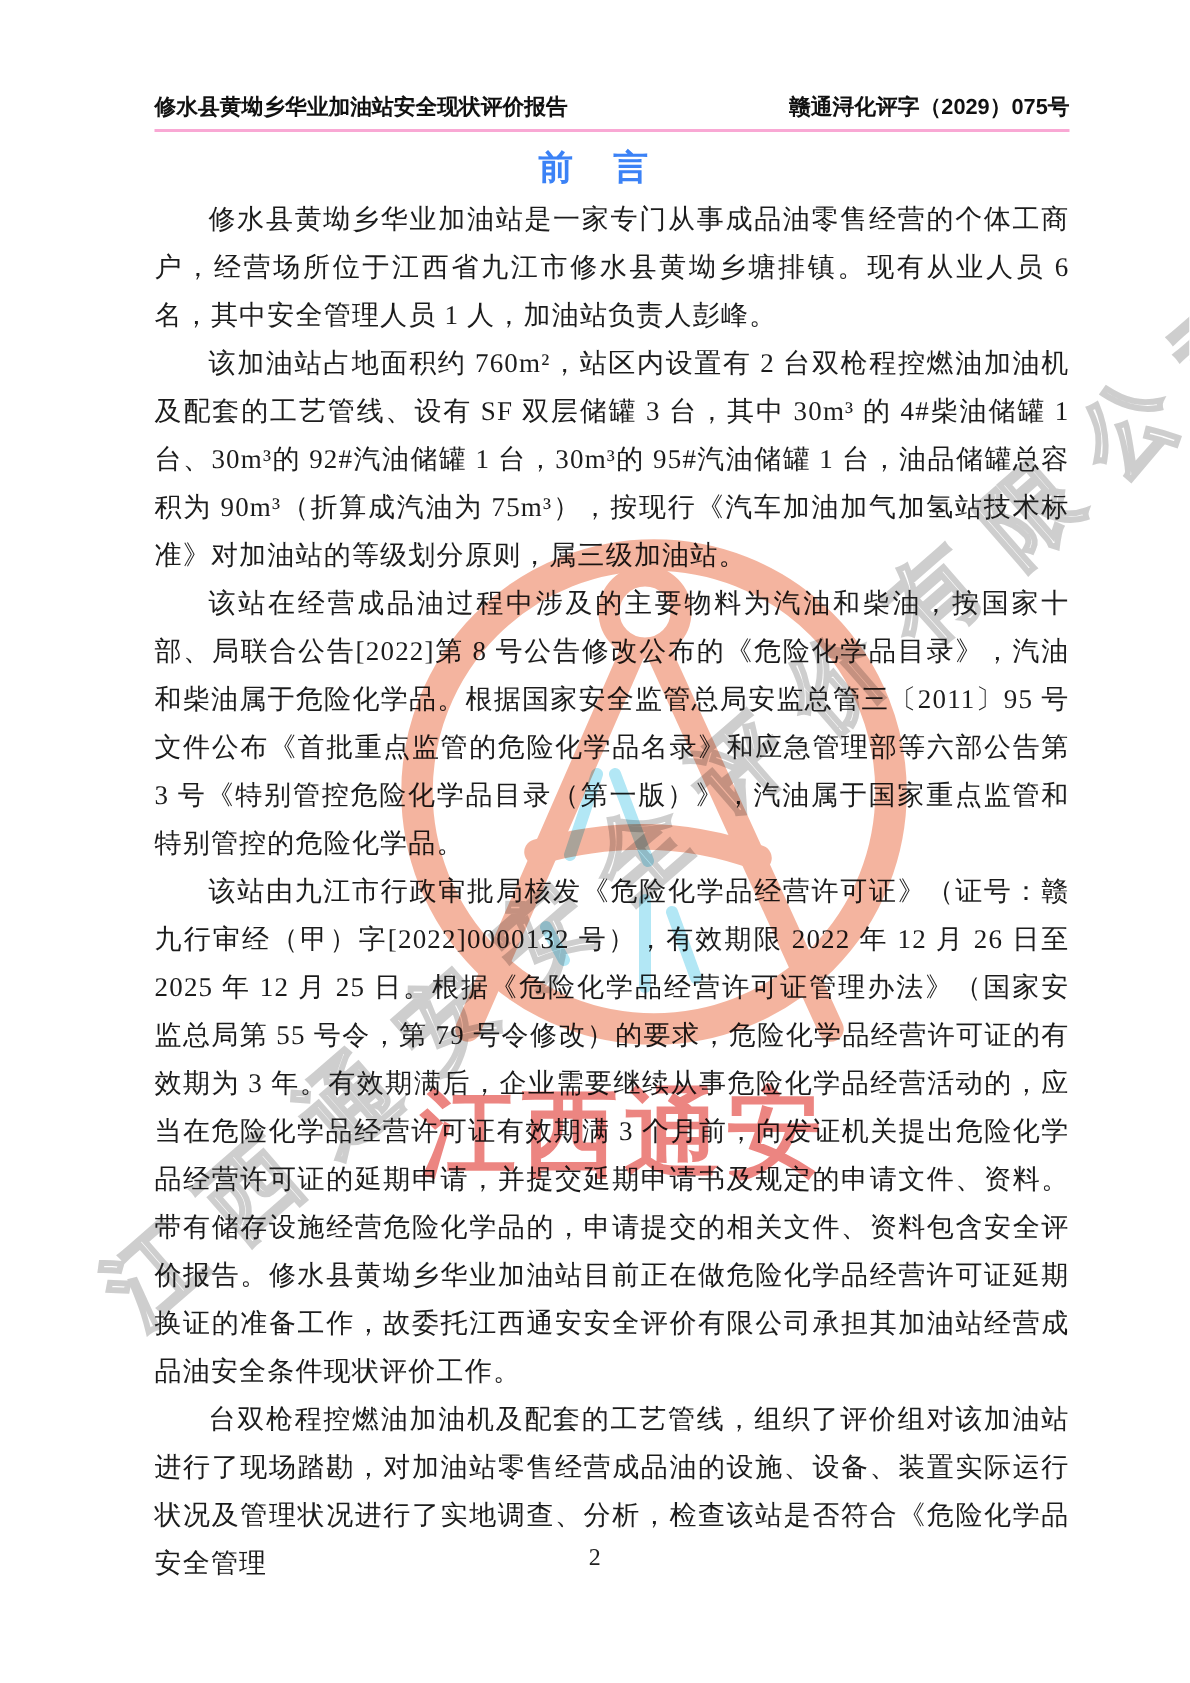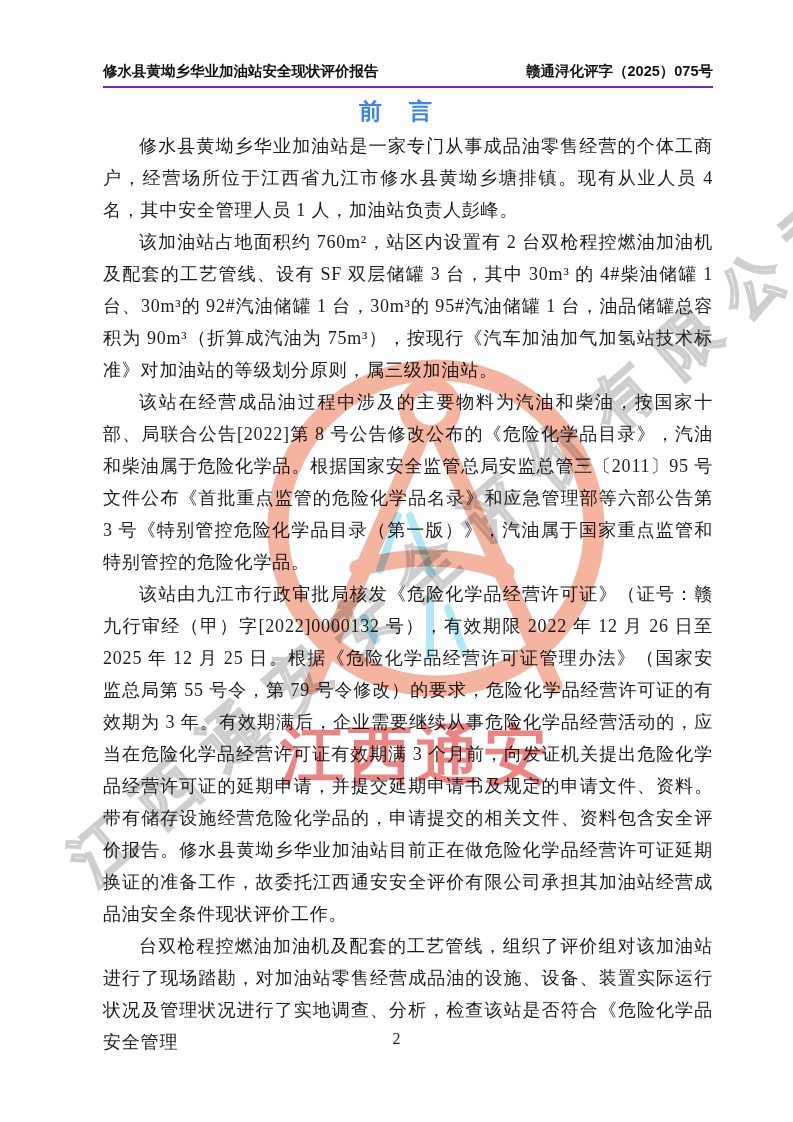--- a/index.html
+++ b/index.html
@@ -12,21 +12,21 @@
     color:#1c1c1c;
   }
 
   
   .header {
     position:absolute; left:103px; top:62px; width:610px;
     display:flex; justify-content:space-between; align-items:flex-end;
     font-family:"Liberation Sans","DejaVu Sans",sans-serif;
     font-size:14.5px; font-weight:bold; color:#111;
     padding-bottom:5px;
-    border-bottom:2px solid #6d28d9;
+    border-bottom:2px solid #f9a8d4;
   }
 
   
   .doc-title {
     position:absolute; left:0; top:96px; width:100%;
     text-align:center;
     font-size:23px; font-weight:bold; color:#3b82f6;
     letter-spacing:2px;
   }
 
@@ -95,27 +95,27 @@
 </style>
 </head>
 <body>
 
 <div class="page">
 
   <div class="wm wm-diagonal" style="-webkit-text-stroke-color: rgb(201, 201, 201);">江西通安安全评价有限公司</div>
 
   <div class="header">
     <span>修水县黄坳乡华业加油站安全现状评价报告</span>
-    <span>赣通浔化评字（2025）075号</span>
+    <span>赣通浔化评字（2029）075号</span>
   </div>
 
   <div class="doc-title">前　言</div>
 
   <div class="content">
-    <p>修水县黄坳乡华业加油站是一家专门从事成品油零售经营的个体工商户，经营场所位于江西省九江市修水县黄坳乡塘排镇。现有从业人员 4 名，其中安全管理人员 1 人，加油站负责人彭峰。</p>
+    <p>修水县黄坳乡华业加油站是一家专门从事成品油零售经营的个体工商户，经营场所位于江西省九江市修水县黄坳乡塘排镇。现有从业人员 6 名，其中安全管理人员 1 人，加油站负责人彭峰。</p>
     <p>该加油站占地面积约 760m²，站区内设置有 2 台双枪程控燃油加油机及配套的工艺管线、设有 SF 双层储罐 3 台，其中 30m³ 的 4#柴油储罐 1 台、30m³的 92#汽油储罐 1 台，30m³的 95#汽油储罐 1 台，油品储罐总容积为 90m³（折算成汽油为 75m³），按现行《汽车加油加气加氢站技术标准》对加油站的等级划分原则，属三级加油站。</p>
     <p>该站在经营成品油过程中涉及的主要物料为汽油和柴油，按国家十部、局联合公告[2022]第 8 号公告修改公布的《危险化学品目录》，汽油和柴油属于危险化学品。根据国家安全监管总局安监总管三〔2011〕95 号文件公布《首批重点监管的危险化学品名录》和应急管理部等六部公告第 3 号《特别管控危险化学品目录（第一版）》，汽油属于国家重点监管和特别管控的危险化学品。</p>
     <p>该站由九江市行政审批局核发《危险化学品经营许可证》（证号：赣九行审经（甲）字[2022]0000132 号），有效期限 2022 年 12 月 26 日至 2025 年 12 月 25 日。根据《危险化学品经营许可证管理办法》（国家安监总局第 55 号令，第 79 号令修改）的要求，危险化学品经营许可证的有效期为 3 年。有效期满后，企业需要继续从事危险化学品经营活动的，应当在危险化学品经营许可证有效期满 3 个月前，向发证机关提出危险化学品经营许可证的延期申请，并提交延期申请书及规定的申请文件、资料。带有储存设施经营危险化学品的，申请提交的相关文件、资料包含安全评价报告。修水县黄坳乡华业加油站目前正在做危险化学品经营许可证延期换证的准备工作，故委托江西通安安全评价有限公司承担其加油站经营成品油安全条件现状评价工作。</p>
     <p>台双枪程控燃油加油机及配套的工艺管线，组织了评价组对该加油站进行了现场踏勘，对加油站零售经营成品油的设施、设备、装置实际运行状况及管理状况进行了实地调查、分析，检查该站是否符合《危险化学品安全管理</p>
   </div>
 
   <svg class="wm wm-stamp" viewBox="0 0 356 356">
     <circle cx="178" cy="178" r="158" fill="none" stroke-width="21" stroke="#ef9171"></circle>
 
     <g fill="none" stroke-width="17" stroke-linecap="round" stroke="#ef9171">

